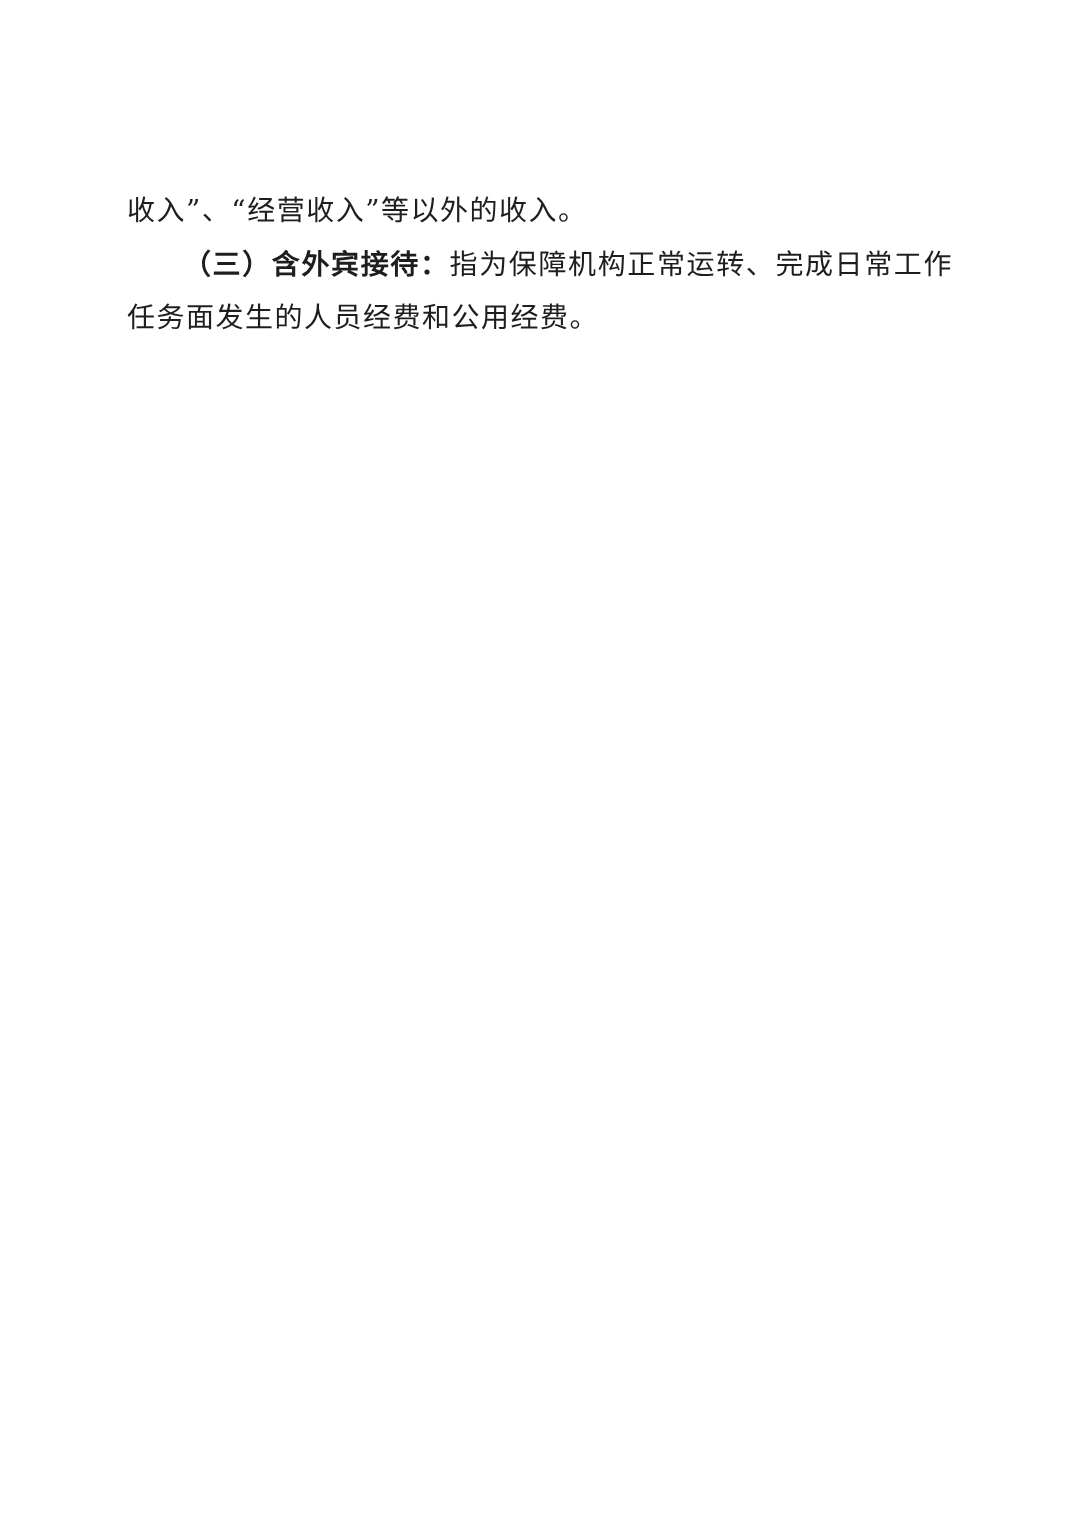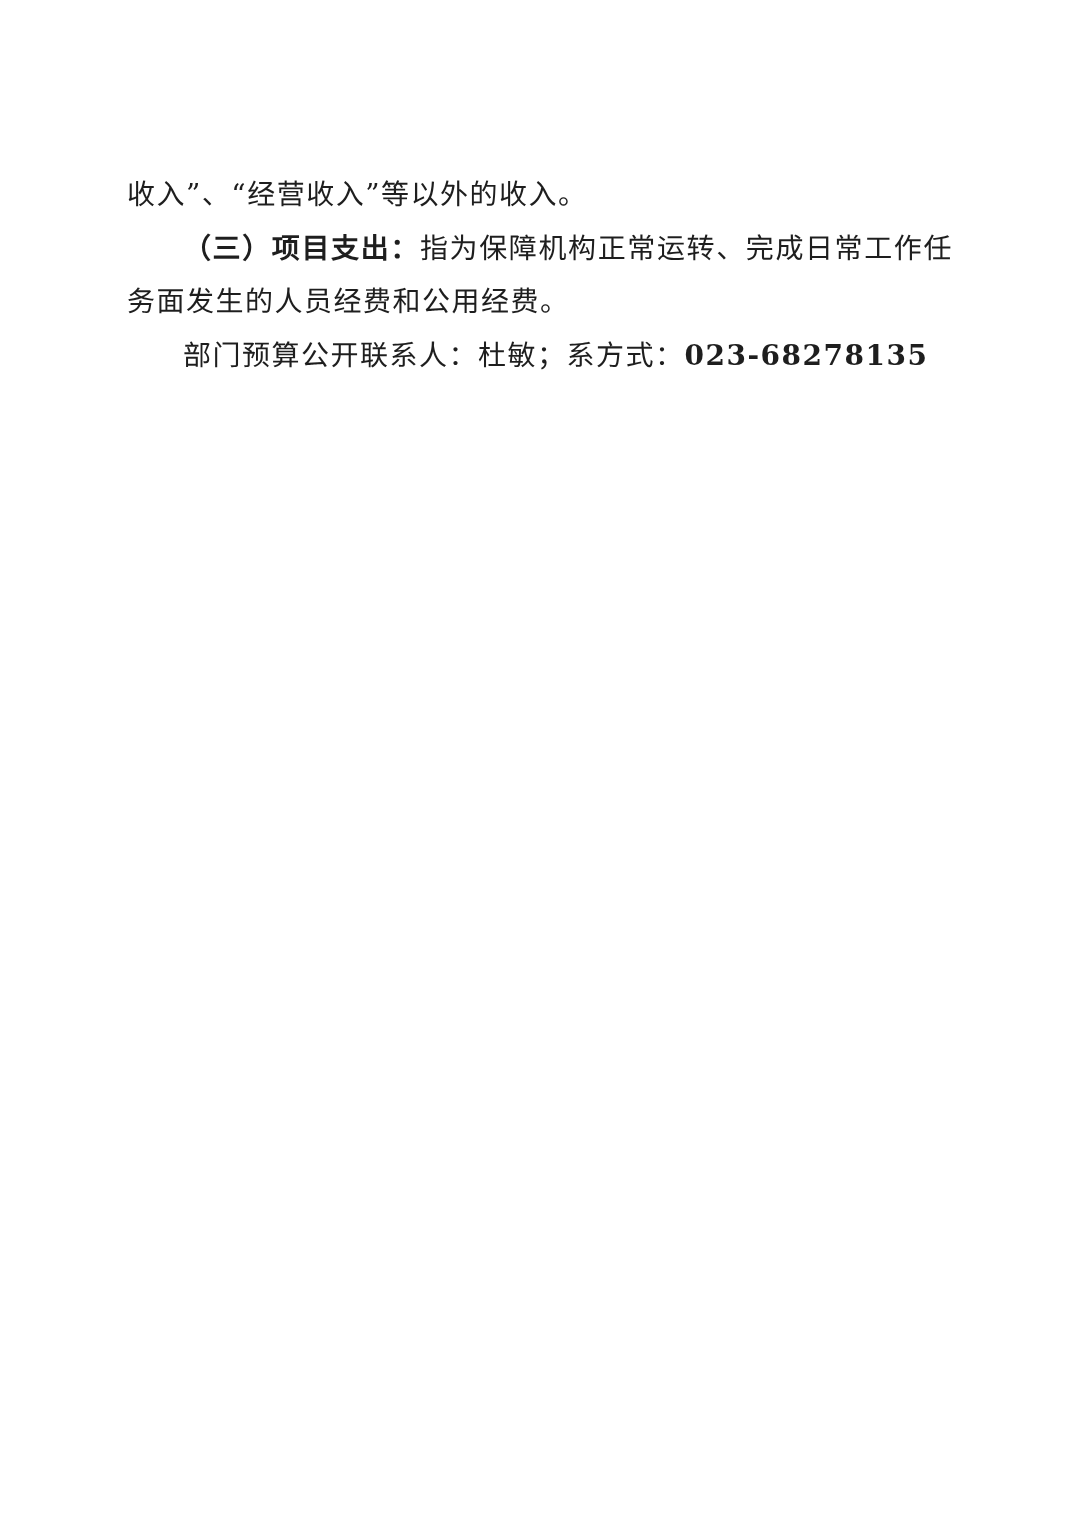--- a/index.html
+++ b/index.html
@@ -10,21 +10,21 @@
   .page {
     position: relative;
     width: 1074px;
     height: 1520px;
     background: #ffffff;
     overflow: hidden;
   }
   .doc {
     position: absolute;
     left: 127px;
-    top: 168px;
+    top: 184px;
     width: 826px;
     color: #1e1e1e;
     font-family: "DejaVu Serif", "Liberation Serif", serif;
     font-size: 28px;
     line-height: 53.5px;
     letter-spacing: 1.5px;
     text-align: justify;
   }
   .para {
     margin: 0;
@@ -36,16 +36,15 @@
   .run-bold {
     font-weight: 700;
   }
 </style>
 </head>
 <body>
 
 <div class="page">
   <div class="doc" id="doc-body">
       <p class="para"><span class="run">收入”、“经营收入”等以外的收入。</span></p>
-      <p class="para indent"><span class="run-bold">（三）项目支出：</span><span class="run">指为保障机构正常运转、完成日常工作任务面发生的人员经费和公用经费。</span></p>
-      <p class="para indent"><span class="run">部门预算公开联系人：杜敏；系方式：</span><span class="run-bold">023-68278135</span></p>
+      <p class="para indent"><span class="run-bold">（三）含外宾接待：</span><span class="run">指为保障机构正常运转、完成日常工作任务面发生的人员经费和公用经费。</span></p>
     </div>
 </div>
 
 </body></html>

